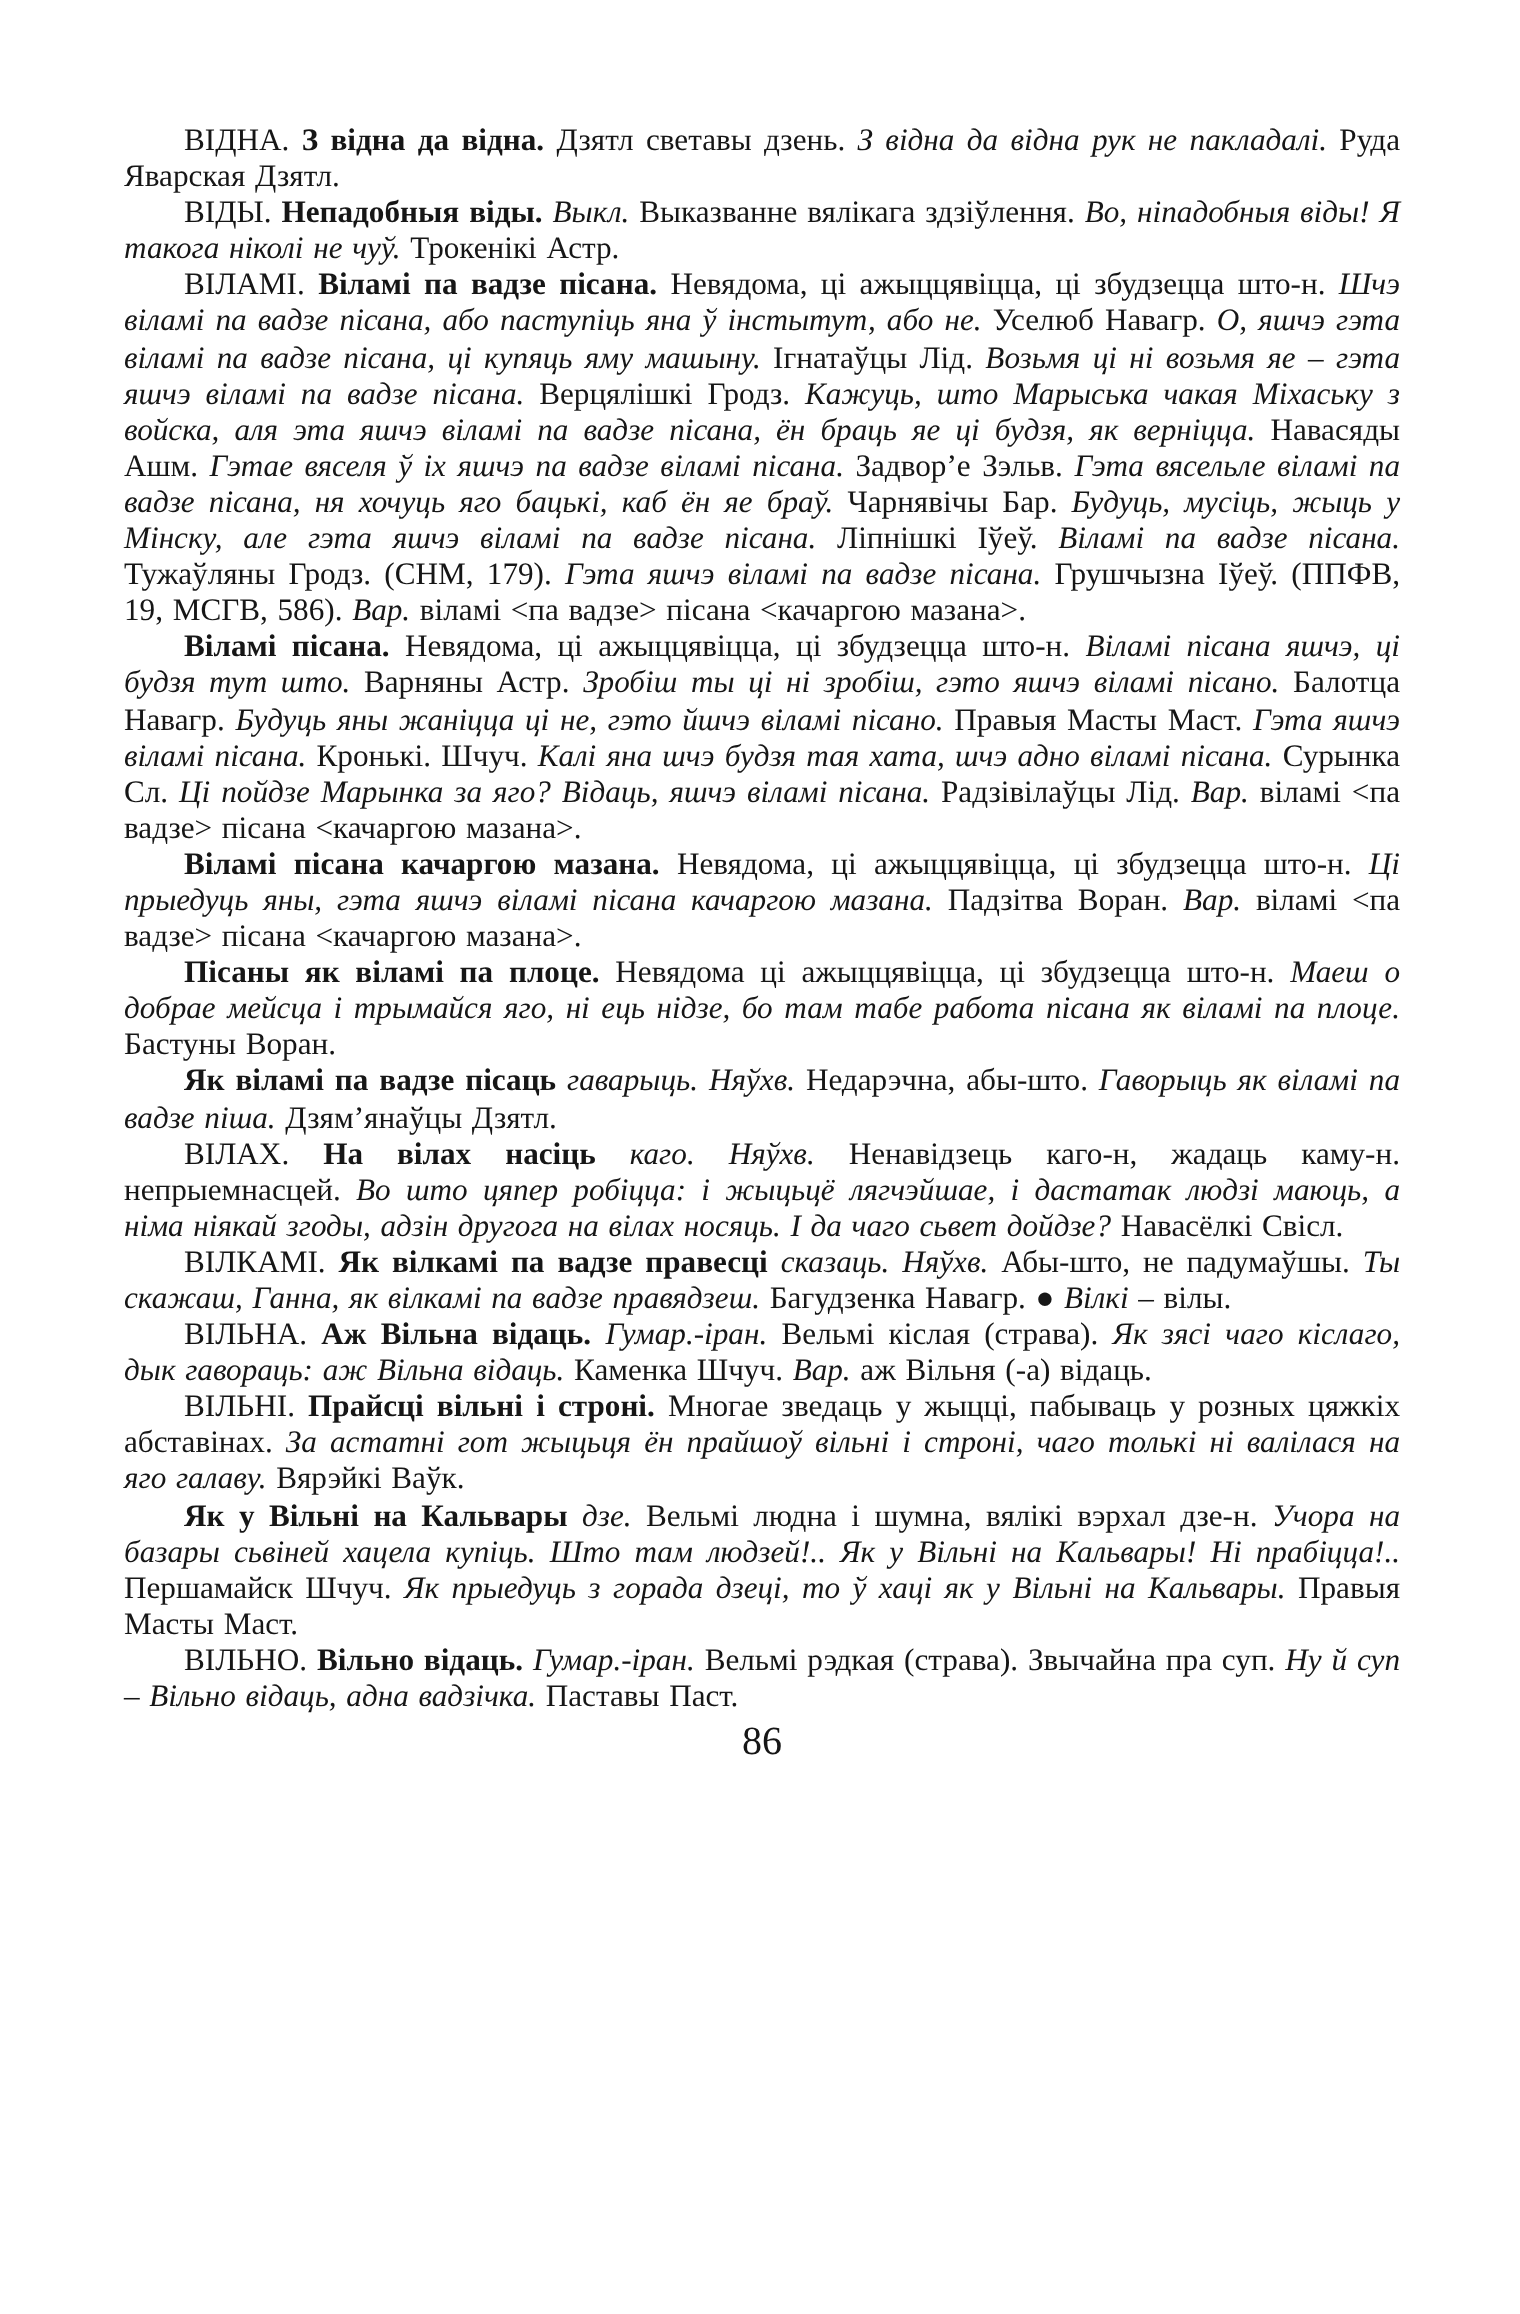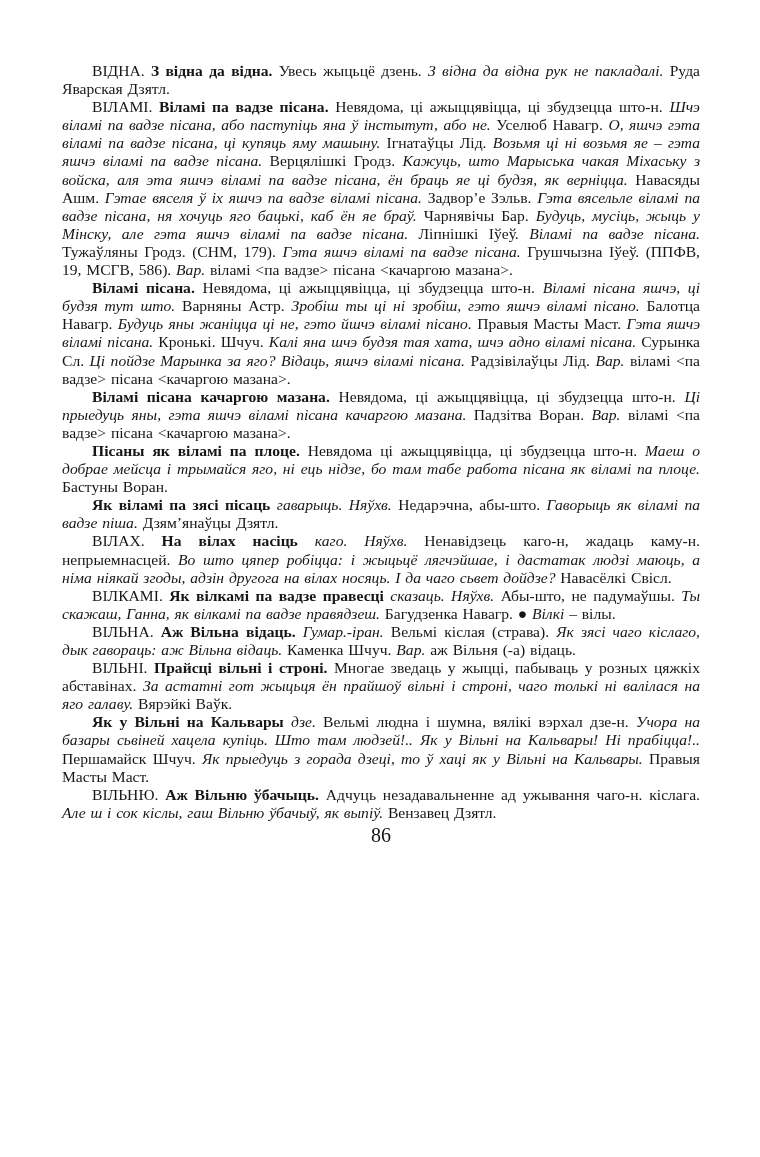--- a/index.html
+++ b/index.html
@@ -38,27 +38,28 @@
     text-indent: 0;
     margin-top: 4px;
     font-size: 20px;
   }
 </style>
 </head>
 <body>
 
 <div class="page">
   <div class="text-block" id="paragraphs">
-      <p class="entry"><span class="run-r">ВІДНА. </span><span class="run-b">З відна да відна. </span><span class="run-r">Увесь жыцьцё дзень. </span><span class="run-i">З відна да відна рук не пакладалі. </span><span class="run-r">Руда Яварская Дзятл.</span></p>
+      <p class="entry"><span class="run-r">ВІДНА. </span><span class="run-b">З відна да відна. </span><span class="run-r">Дзятл светавы дзень. </span><span class="run-i">З відна да відна рук не пакладалі. </span><span class="run-r">Руда Яварская Дзятл.</span></p>
+      <p class="entry"><span class="run-r">ВІДЫ. </span><span class="run-b">Непадобныя віды. </span><span class="run-i">Выкл. </span><span class="run-r">Выказванне вялікага здзіўлення. </span><span class="run-i">Во, ніпадобныя віды! Я такога ніколі не чуў. </span><span class="run-r">Трокенікі Астр.</span></p>
       <p class="entry"><span class="run-r">ВІЛАМІ. </span><span class="run-b">Віламі па вадзе пісана. </span><span class="run-r">Невядома, ці ажыццявіцца, ці збудзецца што-н. </span><span class="run-i">Шчэ віламі па вадзе пісана, або паступіць яна ў інстытут, або не. </span><span class="run-r">Уселюб Навагр. </span><span class="run-i">О, яшчэ гэта віламі па вадзе пісана, ці купяць яму машыну. </span><span class="run-r">Ігнатаўцы Лід. </span><span class="run-i">Возьмя ці ні возьмя яе – гэта яшчэ віламі па вадзе пісана. </span><span class="run-r">Верцялішкі Гродз. </span><span class="run-i">Кажуць, што Марыська чакая Міхаську з войска, аля эта яшчэ віламі па вадзе пісана, ён браць яе ці будзя, як верніцца. </span><span class="run-r">Навасяды Ашм. </span><span class="run-i">Гэтае вяселя ў іх яшчэ па вадзе віламі пісана. </span><span class="run-r">Задвор’е Зэльв. </span><span class="run-i">Гэта вясельле віламі па вадзе пісана, ня хочуць яго бацькі, каб ён яе браў. </span><span class="run-r">Чарнявічы Бар. </span><span class="run-i">Будуць, мусіць, жыць у Мінску, але гэта яшчэ віламі па вадзе пісана. </span><span class="run-r">Ліпнішкі Іўеў. </span><span class="run-i">Віламі па вадзе пісана. </span><span class="run-r">Тужаўляны Гродз. (СНМ, 179). </span><span class="run-i">Гэта яшчэ віламі па вадзе пісана. </span><span class="run-r">Грушчызна Іўеў. (ППФВ, 19, МСГВ, 586). </span><span class="run-bi">Вар. </span><span class="run-r">віламі &lt;па вадзе&gt; пісана &lt;качаргою мазана&gt;.</span></p>
       <p class="entry"><span class="run-b">Віламі пісана. </span><span class="run-r">Невядома, ці ажыццявіцца, ці збудзецца што-н. </span><span class="run-i">Віламі пісана яшчэ, ці будзя тут што. </span><span class="run-r">Варняны Астр. </span><span class="run-i">Зробіш ты ці ні зробіш, гэто яшчэ віламі пісано. </span><span class="run-r">Балотца Навагр. </span><span class="run-i">Будуць яны жаніцца ці не, гэто йшчэ віламі пісано. </span><span class="run-r">Правыя Масты Маст. </span><span class="run-i">Гэта яшчэ віламі пісана. </span><span class="run-r">Кронькі. Шчуч. </span><span class="run-i">Калі яна шчэ будзя тая хата, шчэ адно віламі пісана. </span><span class="run-r">Сурынка Сл. </span><span class="run-i">Ці пойдзе Марынка за яго? Відаць, яшчэ віламі пісана. </span><span class="run-r">Радзівілаўцы Лід. </span><span class="run-bi">Вар. </span><span class="run-r">віламі &lt;па вадзе&gt; пісана &lt;качаргою мазана&gt;.</span></p>
       <p class="entry"><span class="run-b">Віламі пісана качаргою мазана. </span><span class="run-r">Невядома, ці ажыццявіцца, ці збудзецца што-н. </span><span class="run-i">Ці прыедуць яны, гэта яшчэ віламі пісана качаргою мазана. </span><span class="run-r">Падзітва Воран. </span><span class="run-bi">Вар. </span><span class="run-r">віламі &lt;па вадзе&gt; пісана &lt;качаргою мазана&gt;.</span></p>
       <p class="entry"><span class="run-b">Пісаны як віламі па плоце. </span><span class="run-r">Невядома ці ажыццявіцца, ці збудзецца што-н. </span><span class="run-i">Маеш о добрае мейсца і трымайся яго, ні ець нідзе, бо там табе работа пісана як віламі па плоце. </span><span class="run-r">Бастуны Воран.</span></p>
-      <p class="entry"><span class="run-b">Як віламі па зясі пісаць </span><span class="run-i">гаварыць. Няўхв. </span><span class="run-r">Недарэчна, абы-што. </span><span class="run-i">Гаворыць як віламі па вадзе піша. </span><span class="run-r">Дзям’янаўцы Дзятл.</span></p>
+      <p class="entry"><span class="run-b">Як віламі па вадзе пісаць </span><span class="run-i">гаварыць. Няўхв. </span><span class="run-r">Недарэчна, абы-што. </span><span class="run-i">Гаворыць як віламі па вадзе піша. </span><span class="run-r">Дзям’янаўцы Дзятл.</span></p>
       <p class="entry"><span class="run-r">ВІЛАХ. </span><span class="run-b">На вілах насіць </span><span class="run-i">каго. Няўхв. </span><span class="run-r">Ненавідзець каго-н, жадаць каму-н. непрыемнасцей. </span><span class="run-i">Во што цяпер робіцца: і жыцьцё лягчэйшае, і дастатак людзі маюць, а німа ніякай згоды, адзін другога на вілах носяць. І да чаго сьвет дойдзе? </span><span class="run-r">Навасёлкі Свісл.</span></p>
       <p class="entry"><span class="run-r">ВІЛКАМІ. </span><span class="run-b">Як вілкамі па вадзе правесці </span><span class="run-i">сказаць. Няўхв. </span><span class="run-r">Абы-што, не падумаўшы. </span><span class="run-i">Ты скажаш, Ганна, як вілкамі па вадзе правядзеш. </span><span class="run-r">Багудзенка Навагр. ● </span><span class="run-i">Вілкі </span><span class="run-r">– вілы.</span></p>
       <p class="entry"><span class="run-r">ВІЛЬНА. </span><span class="run-b">Аж Вільна відаць. </span><span class="run-i">Гумар.-іран. </span><span class="run-r">Вельмі кіслая (страва). </span><span class="run-i">Як зясі чаго кіслаго, дык гавораць: аж Вільна відаць. </span><span class="run-r">Каменка Шчуч. </span><span class="run-bi">Вар. </span><span class="run-r">аж Вільня (-а) відаць.</span></p>
       <p class="entry"><span class="run-r">ВІЛЬНІ. </span><span class="run-b">Прайсці вільні і строні. </span><span class="run-r">Многае зведаць у жыцці, пабываць у розных цяжкіх абставінах. </span><span class="run-i">За астатні гот жыцьця ён прайшоў вільні і строні, чаго толькі ні валілася на яго галаву. </span><span class="run-r">Вярэйкі Ваўк.</span></p>
       <p class="entry"><span class="run-b">Як у Вільні на Кальвары </span><span class="run-i">дзе. </span><span class="run-r">Вельмі людна і шумна, вялікі вэрхал дзе-н. </span><span class="run-i">Учора на базары сьвіней хацела купіць. Што там людзей!.. Як у Вільні на Кальвары! Ні прабіцца!.. </span><span class="run-r">Першамайск Шчуч. </span><span class="run-i">Як прыедуць з горада дзеці, то ў хаці як у Вільні на Кальвары. </span><span class="run-r">Правыя Масты Маст.</span></p>
-      <p class="entry"><span class="run-r">ВІЛЬНЮ. </span><span class="run-b">Аж Вільню ўбачыць. </span><span class="run-r">Адчуць незадавальненне ад ужывання чаго-н. кіслага. </span><span class="run-i">Але ш і сок кіслы, гаш Вільню ўбачыў, як выпіў. </span><span class="run-r">Вензавец Дзятл.</span></p>
+      <p class="entry"><span class="run-r">ВІЛЬНО. </span><span class="run-b">Вільно відаць. </span><span class="run-i">Гумар.-іран. </span><span class="run-r">Вельмі рэдкая (страва). Звычайна пра суп. </span><span class="run-i">Ну й суп – Вільно відаць, адна вадзічка. </span><span class="run-r">Паставы Паст.</span></p>
     </div>
   <div class="page-number">86</div>
 </div>
 
 </body></html>

